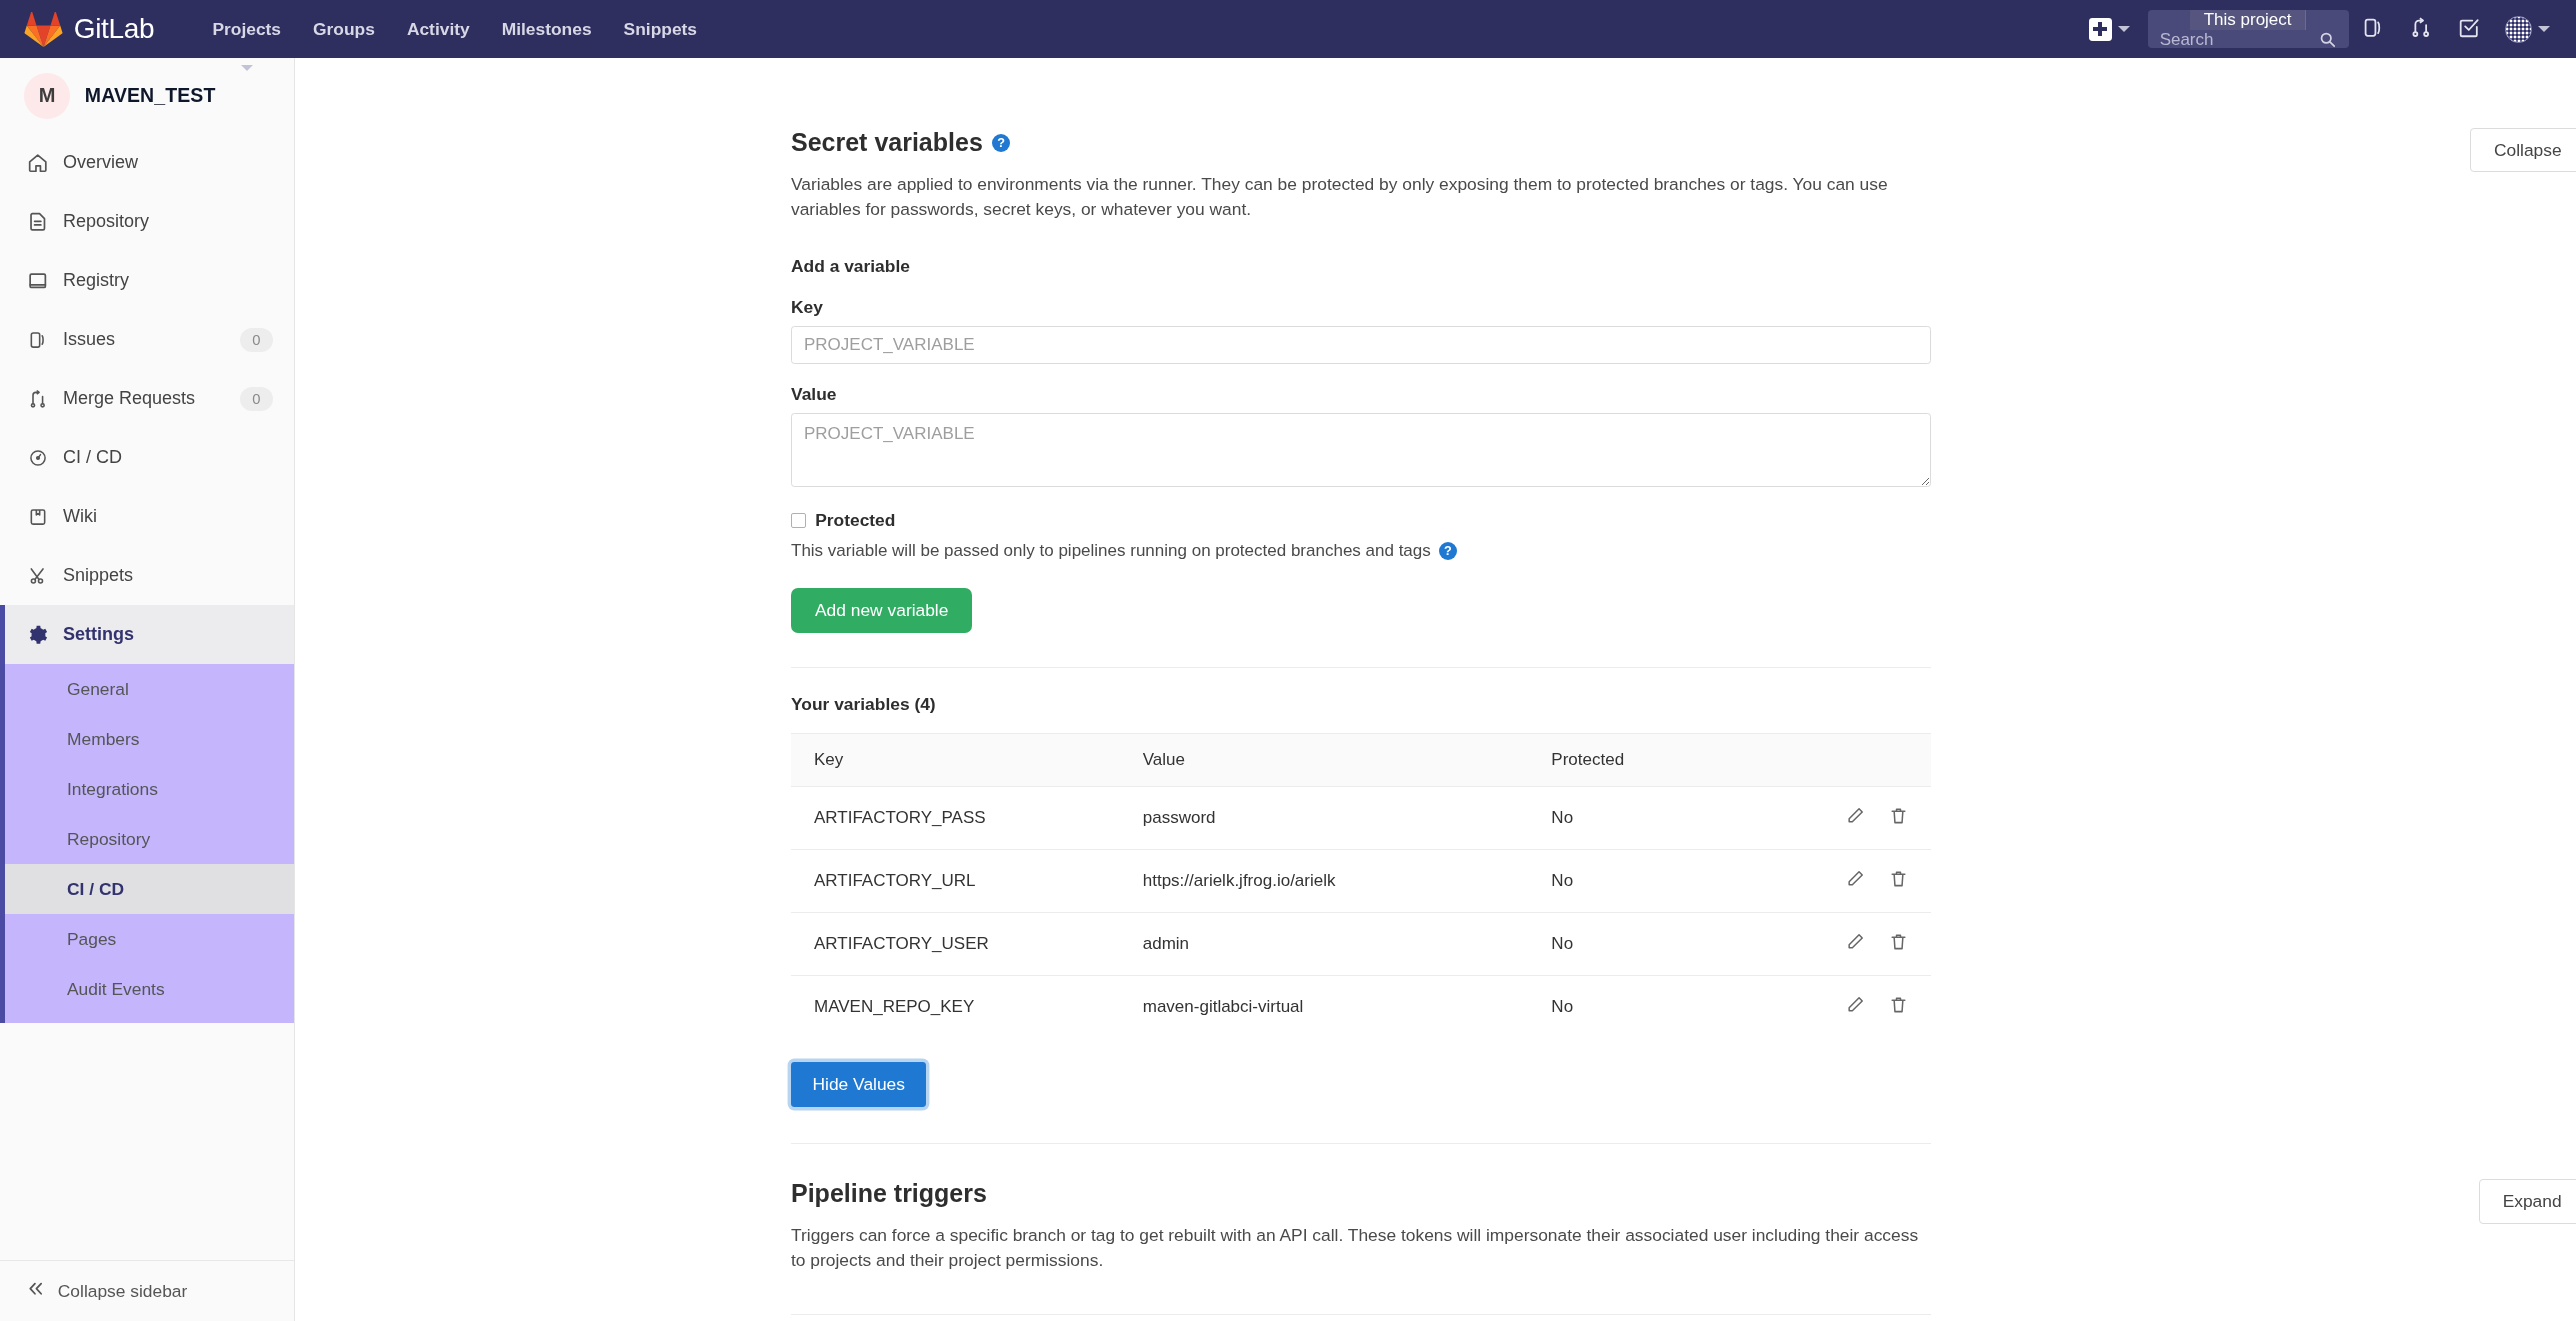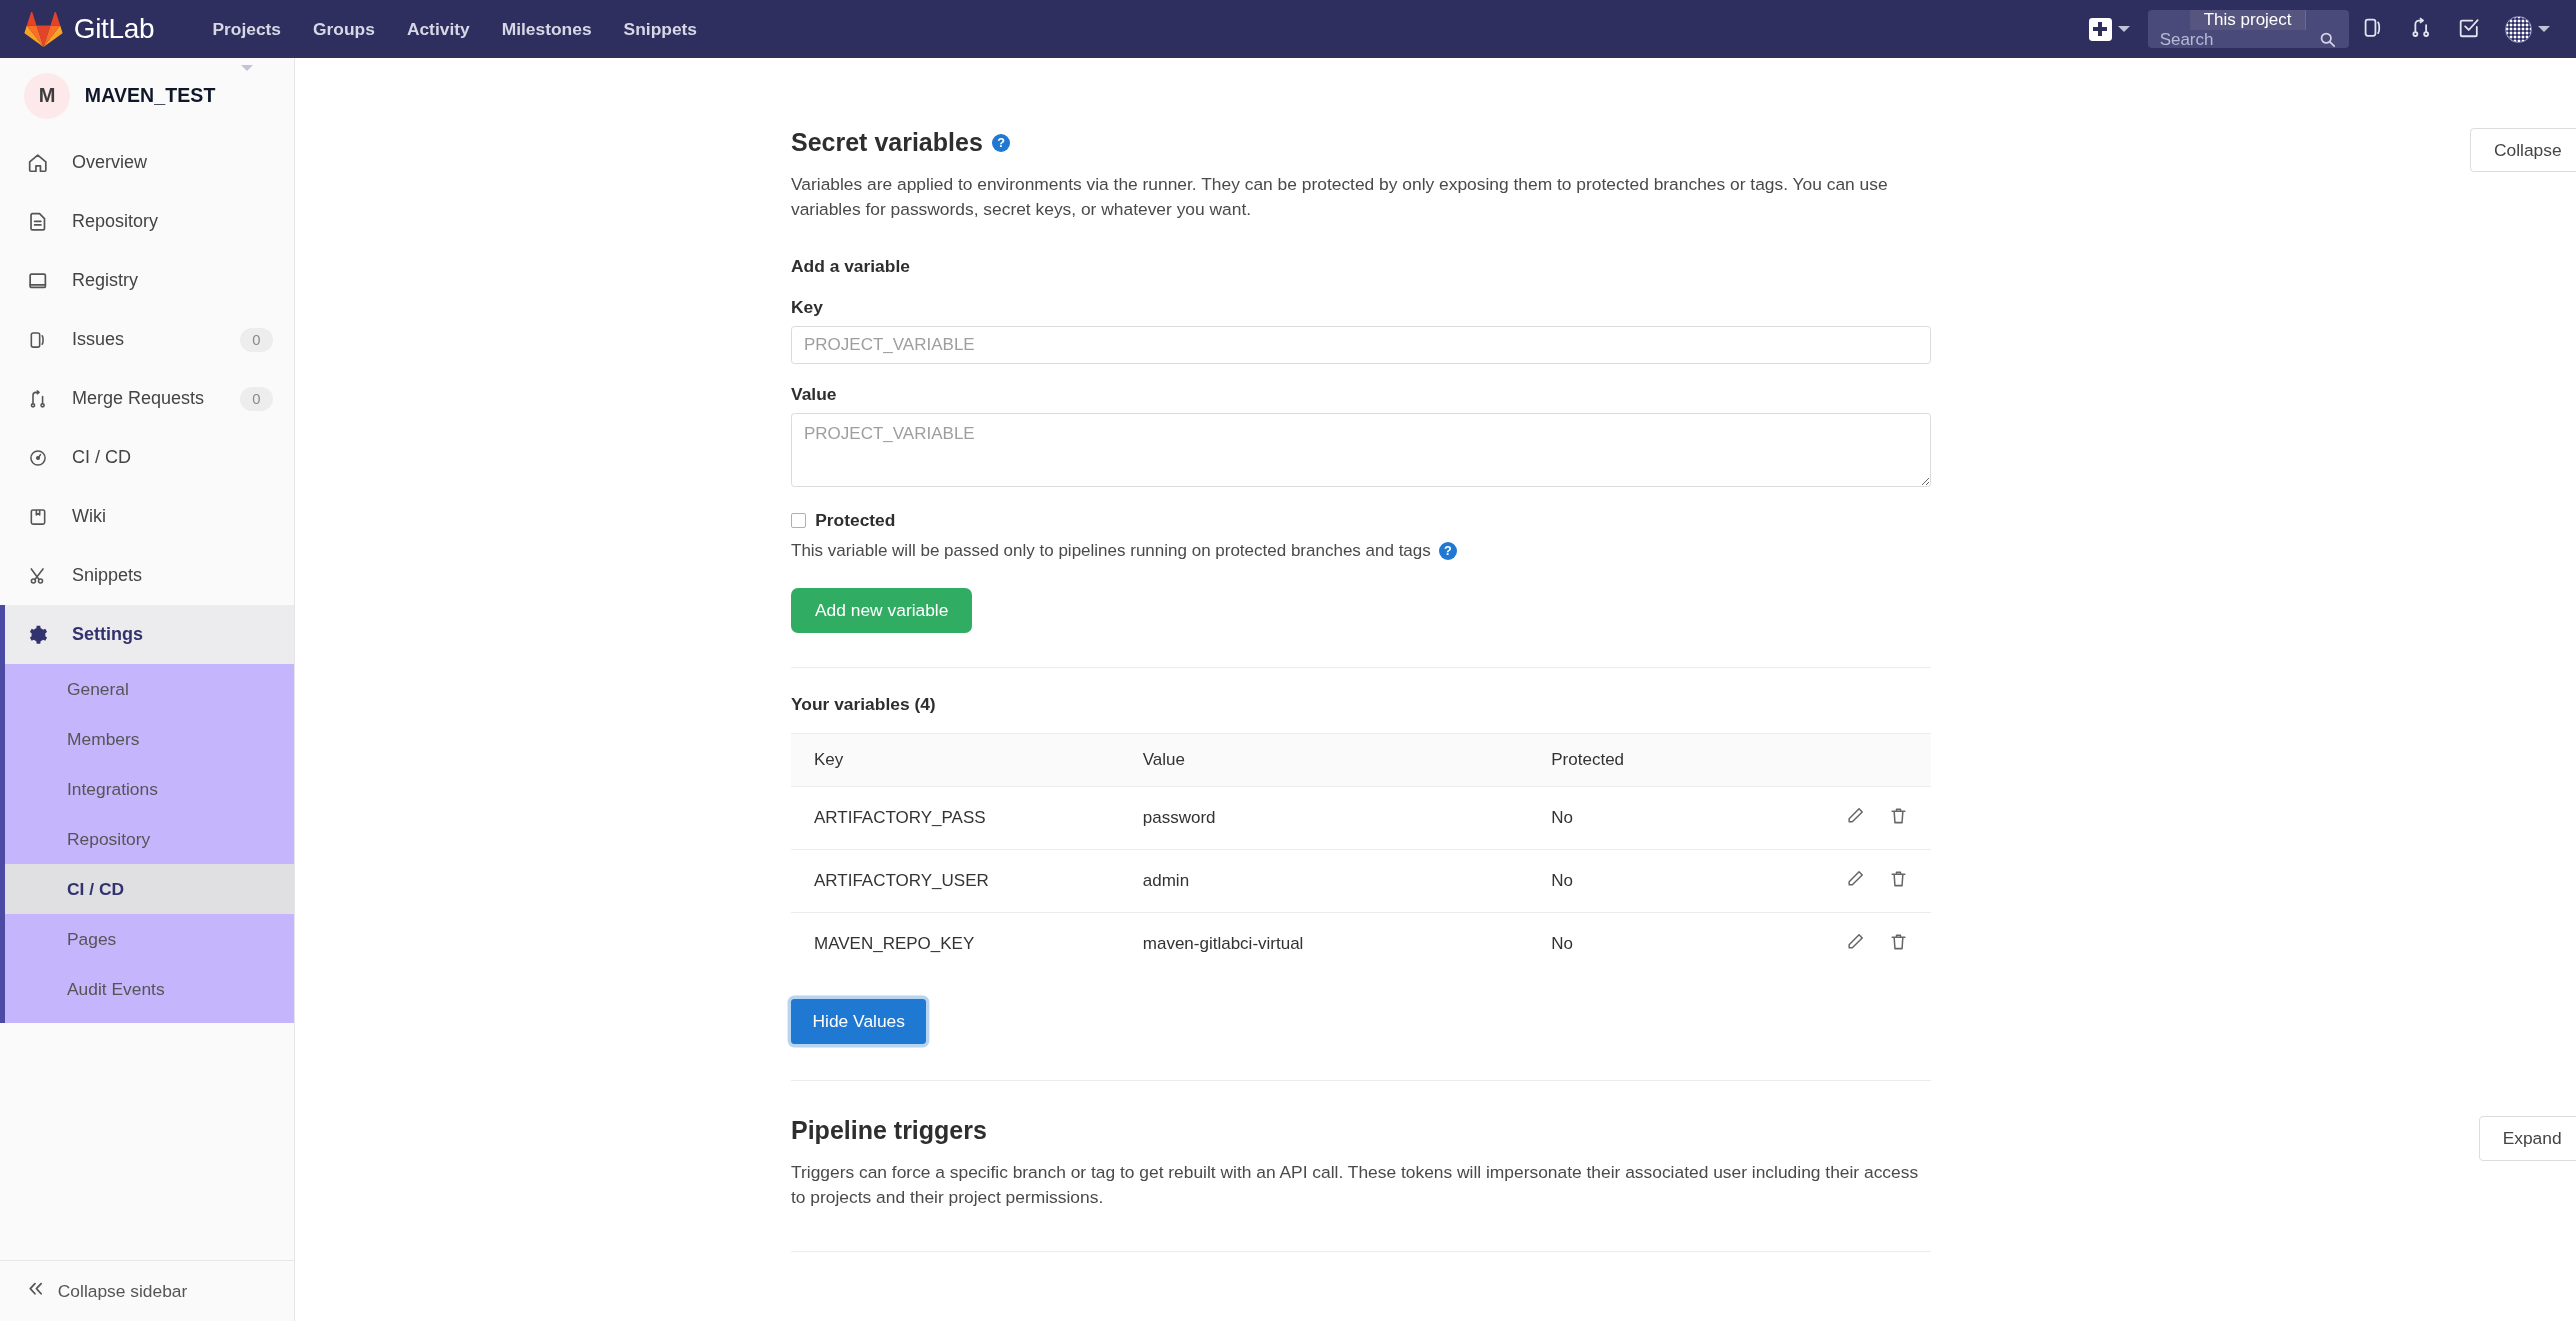--- a/index.html
+++ b/index.html
@@ -107,21 +107,21 @@
     background: #fde8ea; color: #3d3d3d;
     display: flex; align-items: center; justify-content: center;
     font-size: 20px; font-weight: bold; flex: 0 0 auto;
   }
   .proj-name {
     font-size: 19.5px; font-weight: bold; color: #0f172a;
     letter-spacing: 0.1px;
   }
   .nav-item {
     display: flex; align-items: center; height: 59px;
-    padding-left: 24px; gap: 20px; cursor: pointer; position: relative;
+    padding-left: 24px; gap: 11px; cursor: pointer; position: relative;
   }
   .nav-item .ic { width: 28px; display: flex; justify-content: center; flex: 0 0 28px; }
   .nav-item .lbl { font-size: 18px; color: #444; flex: 1 1 auto; }
   .nav-item.active { background: #ececef; }
   .nav-item.active:before {
     content: ""; position: absolute; left: 0; top: 0; bottom: 0;
     width: 5.4px; background: #4b4ba3;
   }
   .nav-item.active .lbl { color: #32326e; font-weight: bold; }
   .badge {
@@ -501,20 +501,39 @@
                 </span>
                 <span class="act-ico">
                   <svg viewBox="0 0 24 24" width="19" height="19" fill="none" stroke="#666" stroke-width="1.9">
                     <path d="M4 6.5h16M9.5 6.5V4h5v2.5M6.5 6.5 7.5 21h9l1-14.5" stroke-linejoin="round" stroke-linecap="round"></path>
                   </svg>
                 </span>
               </span>
             </td>
           </tr>
           <tr>
+            <td class="col-key">ARTIFACTORY_URL</td>
+            <td class="col-val">https://arielk.jfrog.io/arielk</td>
+            <td class="col-prot">No</td>
+            <td class="col-act">
+              <span class="act-wrap">
+                <span class="act-ico">
+                  <svg viewBox="0 0 24 24" width="19" height="19" fill="none" stroke="#666" stroke-width="1.9">
+                    <path d="M16.5 3.5 20.5 7.5 8 20H4v-4z" stroke-linejoin="round"></path>
+                  </svg>
+                </span>
+                <span class="act-ico">
+                  <svg viewBox="0 0 24 24" width="19" height="19" fill="none" stroke="#666" stroke-width="1.9">
+                    <path d="M4 6.5h16M9.5 6.5V4h5v2.5M6.5 6.5 7.5 21h9l1-14.5" stroke-linejoin="round" stroke-linecap="round"></path>
+                  </svg>
+                </span>
+              </span>
+            </td>
+          </tr>
+          <tr>
             <td class="col-key">ARTIFACTORY_USER</td>
             <td class="col-val">admin</td>
             <td class="col-prot">No</td>
             <td class="col-act">
               <span class="act-wrap">
                 <span class="act-ico">
                   <svg viewBox="0 0 24 24" width="19" height="19" fill="none" stroke="#666" stroke-width="1.9">
                     <path d="M16.5 3.5 20.5 7.5 8 20H4v-4z" stroke-linejoin="round"></path>
                   </svg>
                 </span>

